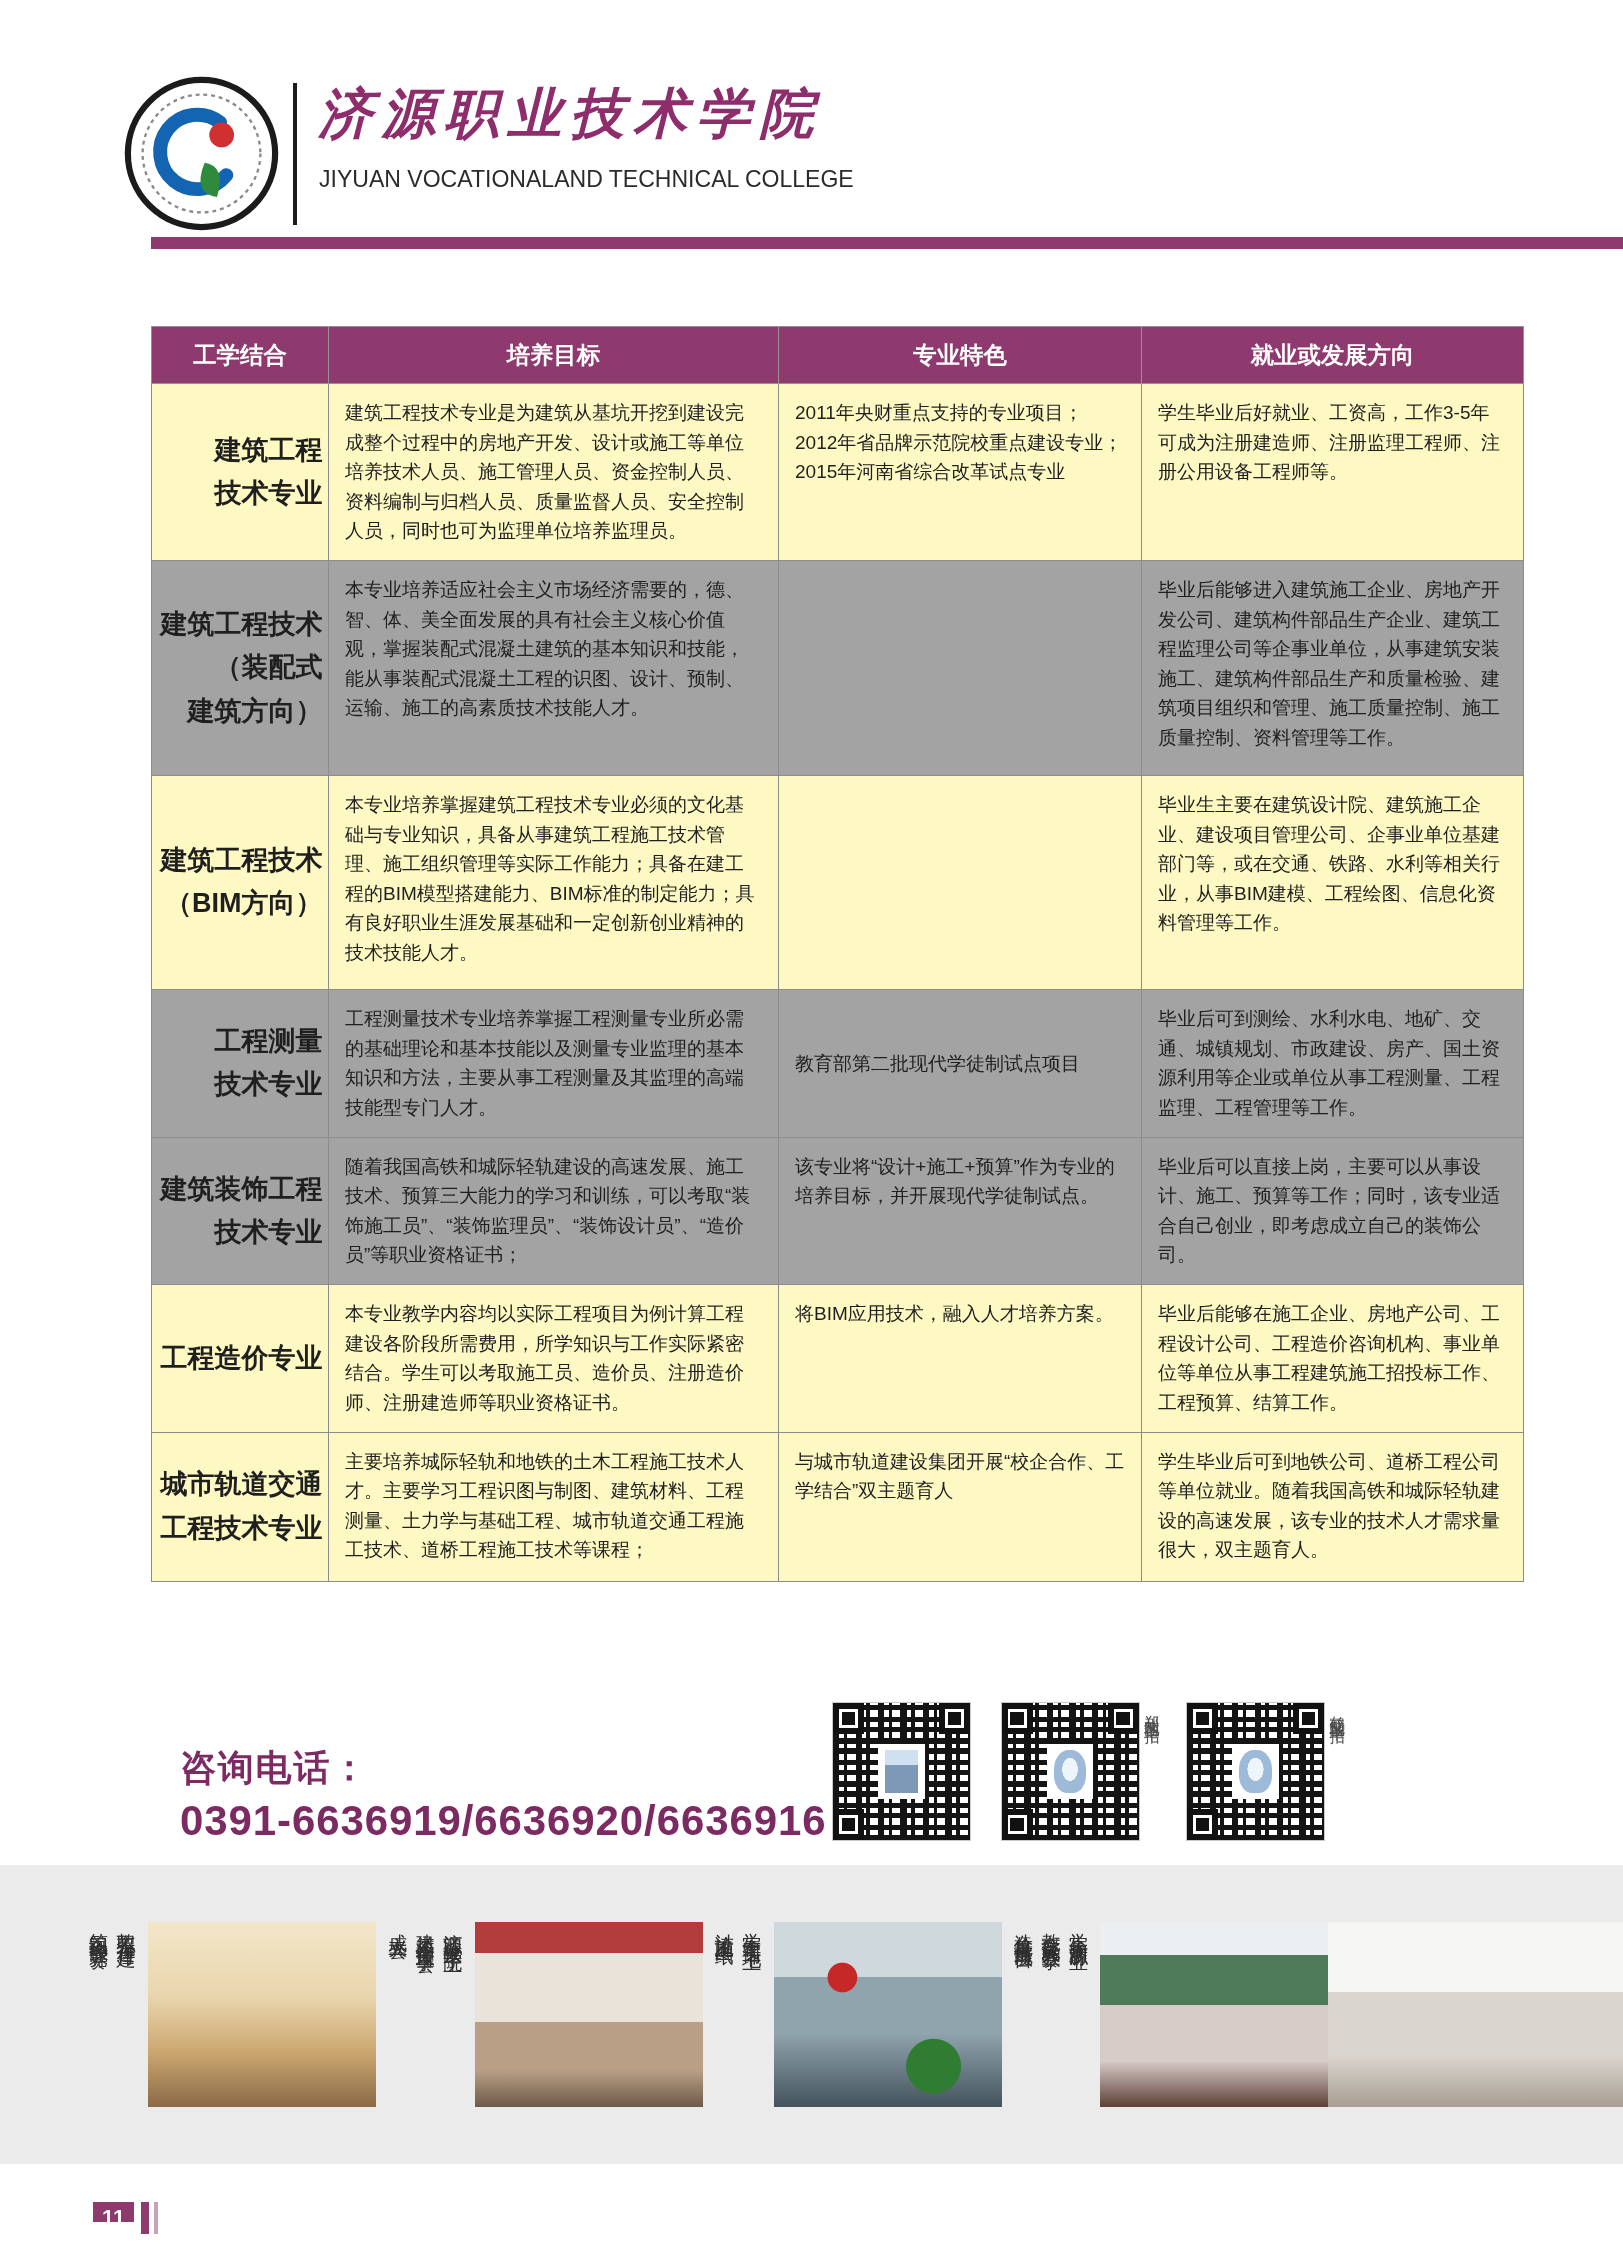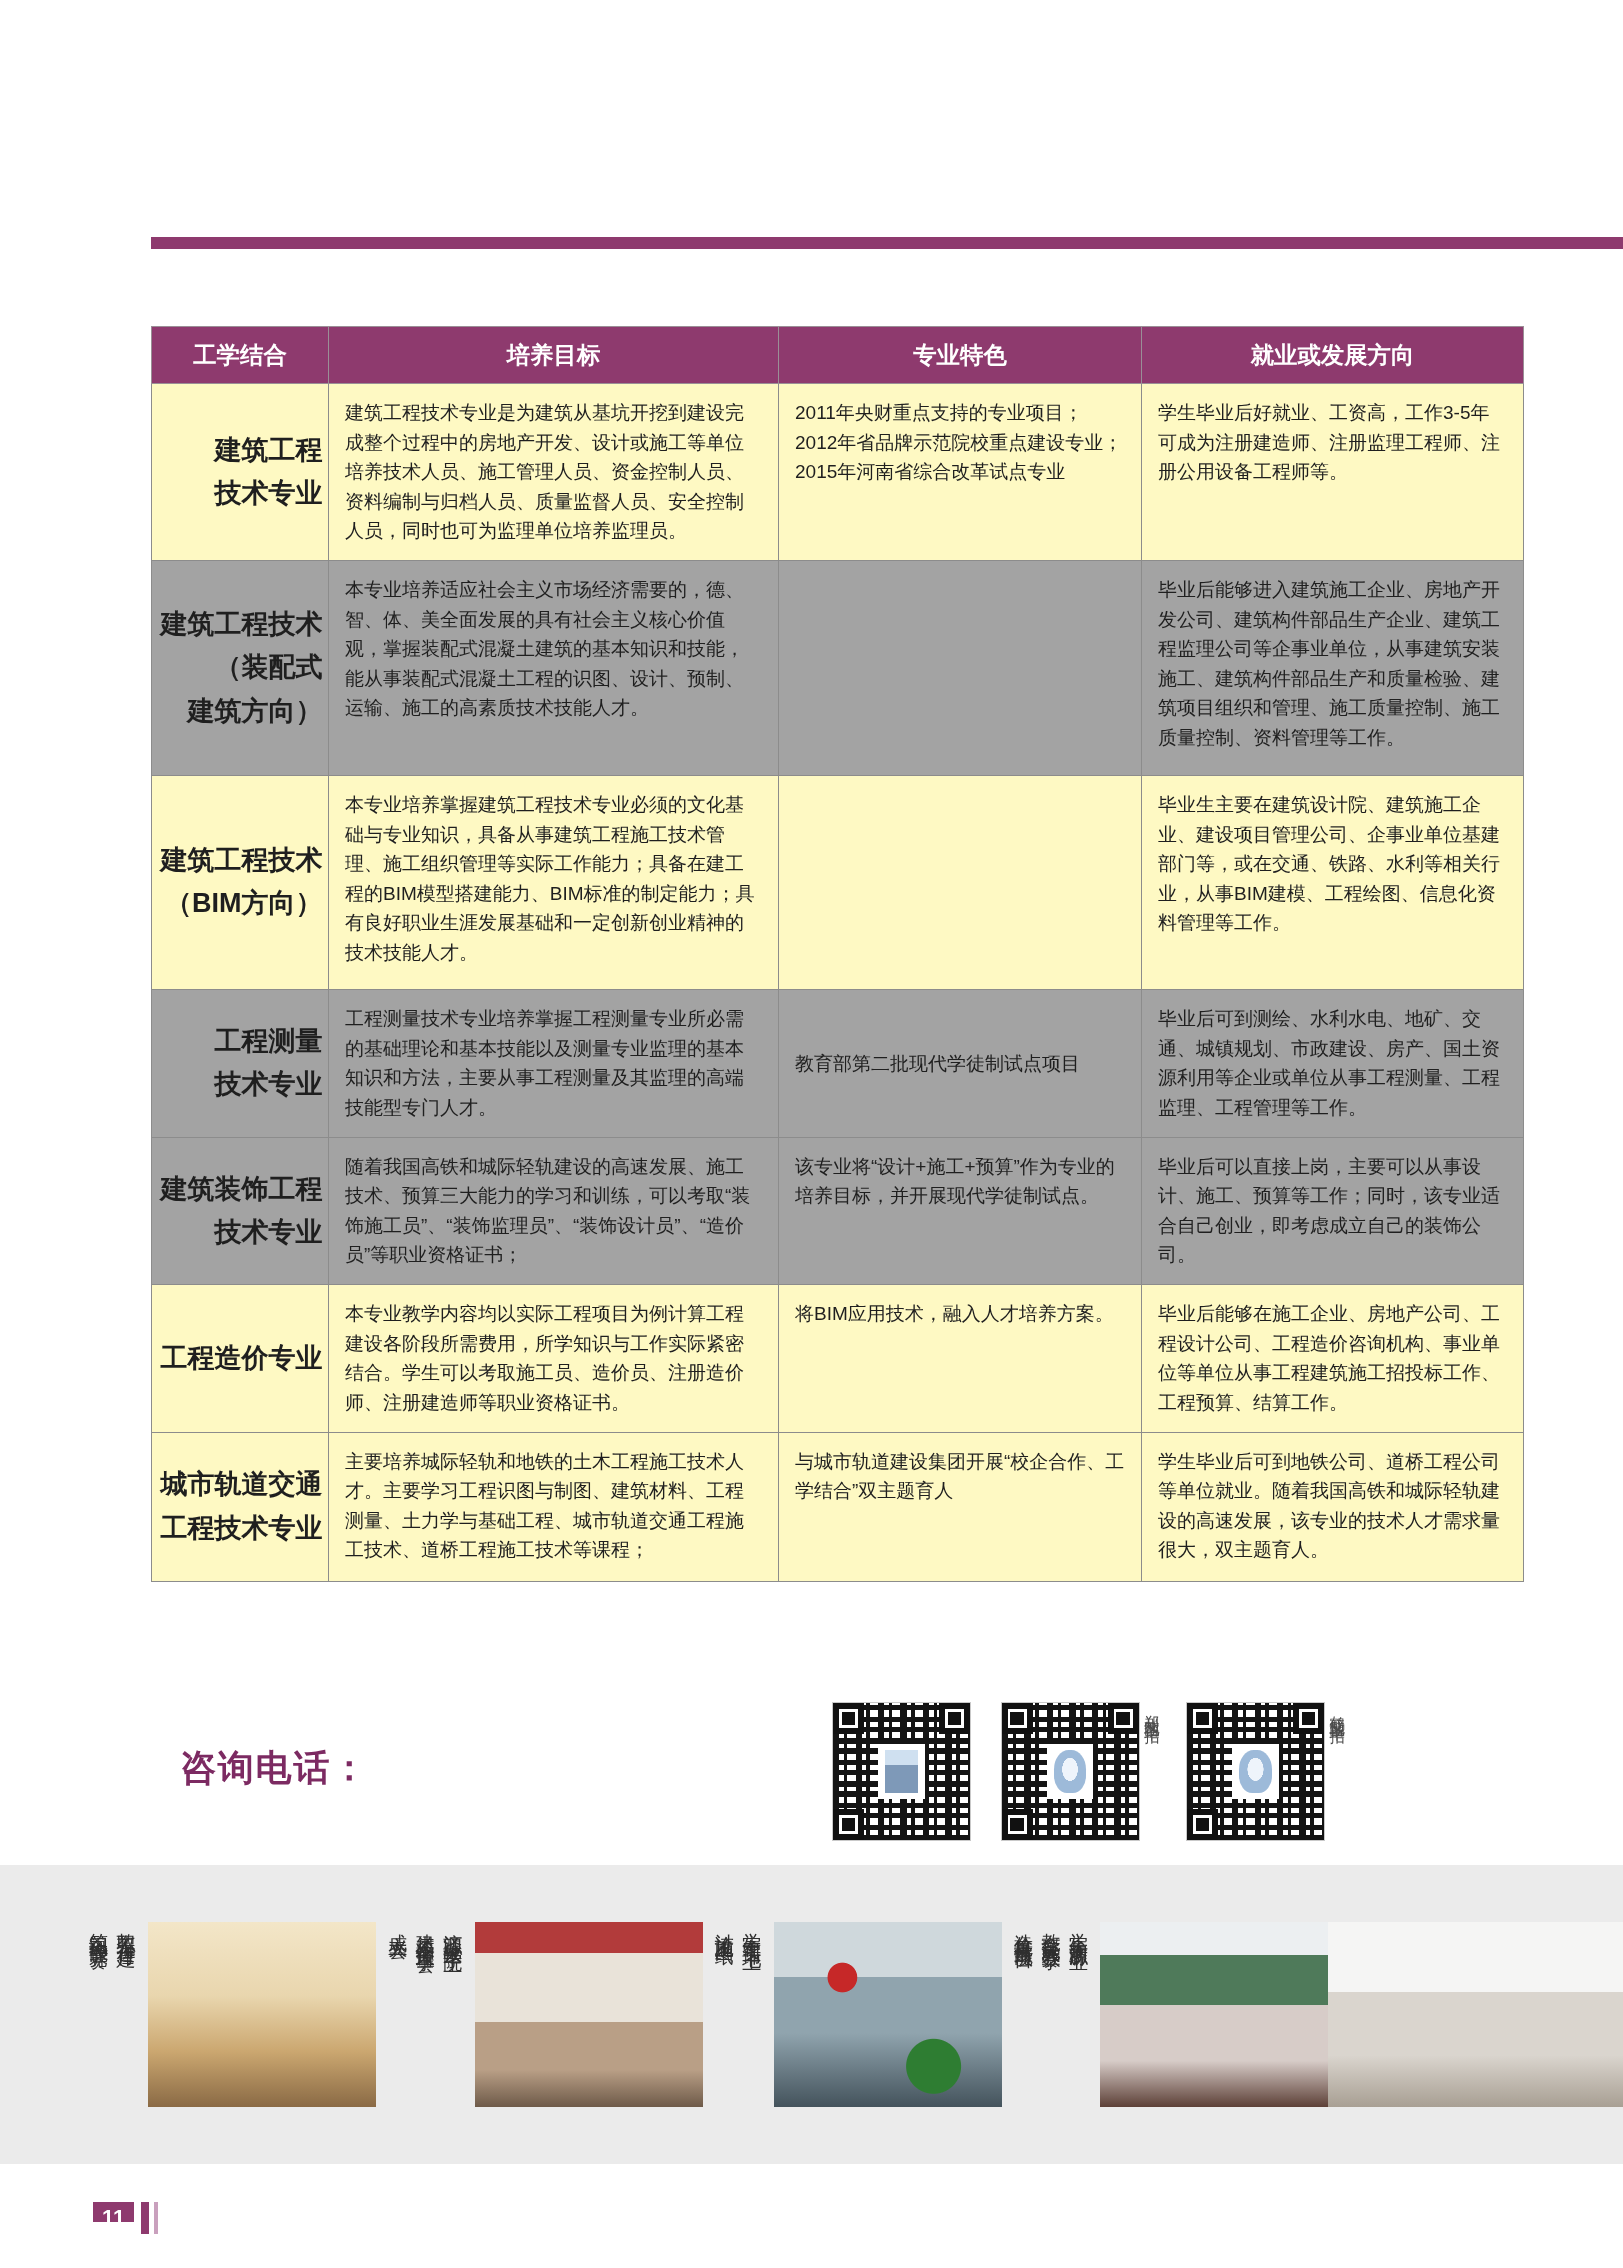--- a/index.html
+++ b/index.html
@@ -109,20 +109,34 @@
     text-align:center; line-height:32px;
   }
   .stripe1 { position:absolute; left:141px; top:2202px; width:8px;  height:32px; background:#8e3a6e; }
   .stripe2 { position:absolute; left:154px; top:2202px; width:3.6px;  height:32px; background:#c9a0bd; }
 </style>
 </head>
 <body>
 
 <div class="page">
 
+  <div class="header">
+    <svg class="logo" viewBox="0 0 100 100">
+      <circle cx="50" cy="50" r="47.5" fill="#ffffff" stroke="#1b1b1b" stroke-width="4"></circle>
+      <circle cx="50" cy="50" r="38" fill="none" stroke="#8a8a8a" stroke-width="1.5" stroke-dasharray="2.5 2.5"></circle>
+      <path d="M62 30 A 24 24 0 1 0 66 64" fill="none" stroke="#1464b4" stroke-width="9" stroke-linecap="round"></path>
+      <circle cx="63" cy="38" r="8" fill="#d03030"></circle>
+      <path d="M52 56 q 14 2 8 22 q -16 -2 -8 -22 z" fill="#2e8b3d"></path>
+    </svg>
+    <div class="header-divider"></div>
+    <div class="titles">
+      <div class="college-zh">济源职业技术学院</div>
+      <div class="college-en">JIYUAN VOCATIONALAND TECHNICAL COLLEGE</div>
+    </div>
+  </div>
   <div class="accent-bar"></div>
 
   <table class="majors">
     <colgroup>
       <col class="col-name">
         <col class="col-goal">
         <col class="col-feat">
         <col class="col-career">
     </colgroup>
     <thead>
@@ -182,20 +196,21 @@
         <td class="cell-name">城市轨道交通
 工程技术专业</td>
         <td>主要培养城际轻轨和地铁的土木工程施工技术人才。主要学习工程识图与制图、建筑材料、工程测量、土力学与基础工程、城市轨道交通工程施工技术、道桥工程施工技术等课程；</td>
         <td>与城市轨道建设集团开展“校企合作、工学结合”双主题育人</td>
         <td>学生毕业后可到地铁公司、道桥工程公司等单位就业。随着我国高铁和城际轻轨建设的高速发展，该专业的技术人才需求量很大，双主题育人。</td>
       </tr>
     </tbody>
   </table>
 
   <div class="contact-label">咨询电话：</div>
+  <div class="contact-phone">0391-6636919/6636920/6636916</div>
 
   <div class="qr-group">
     <div class="qr-item">
       <div class="qr-code">
         <span class="finder f-tl"></span>
         <span class="finder f-tr"></span>
         <span class="finder f-bl"></span>
         <span class="qr-center">
             <span class="qr-icon building"></span>
           </span>

